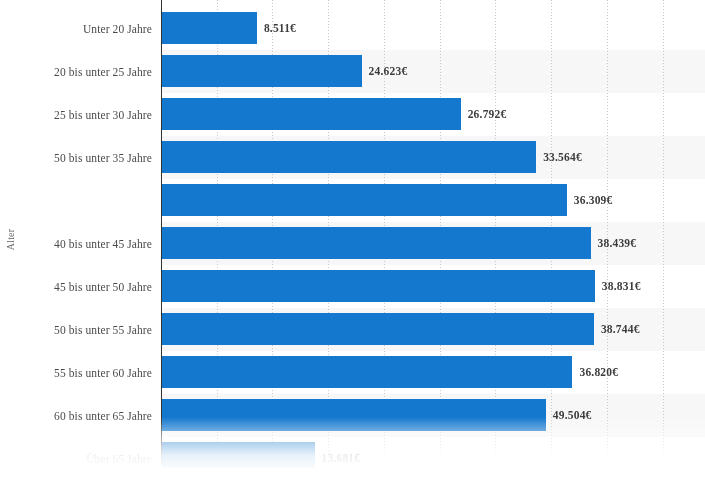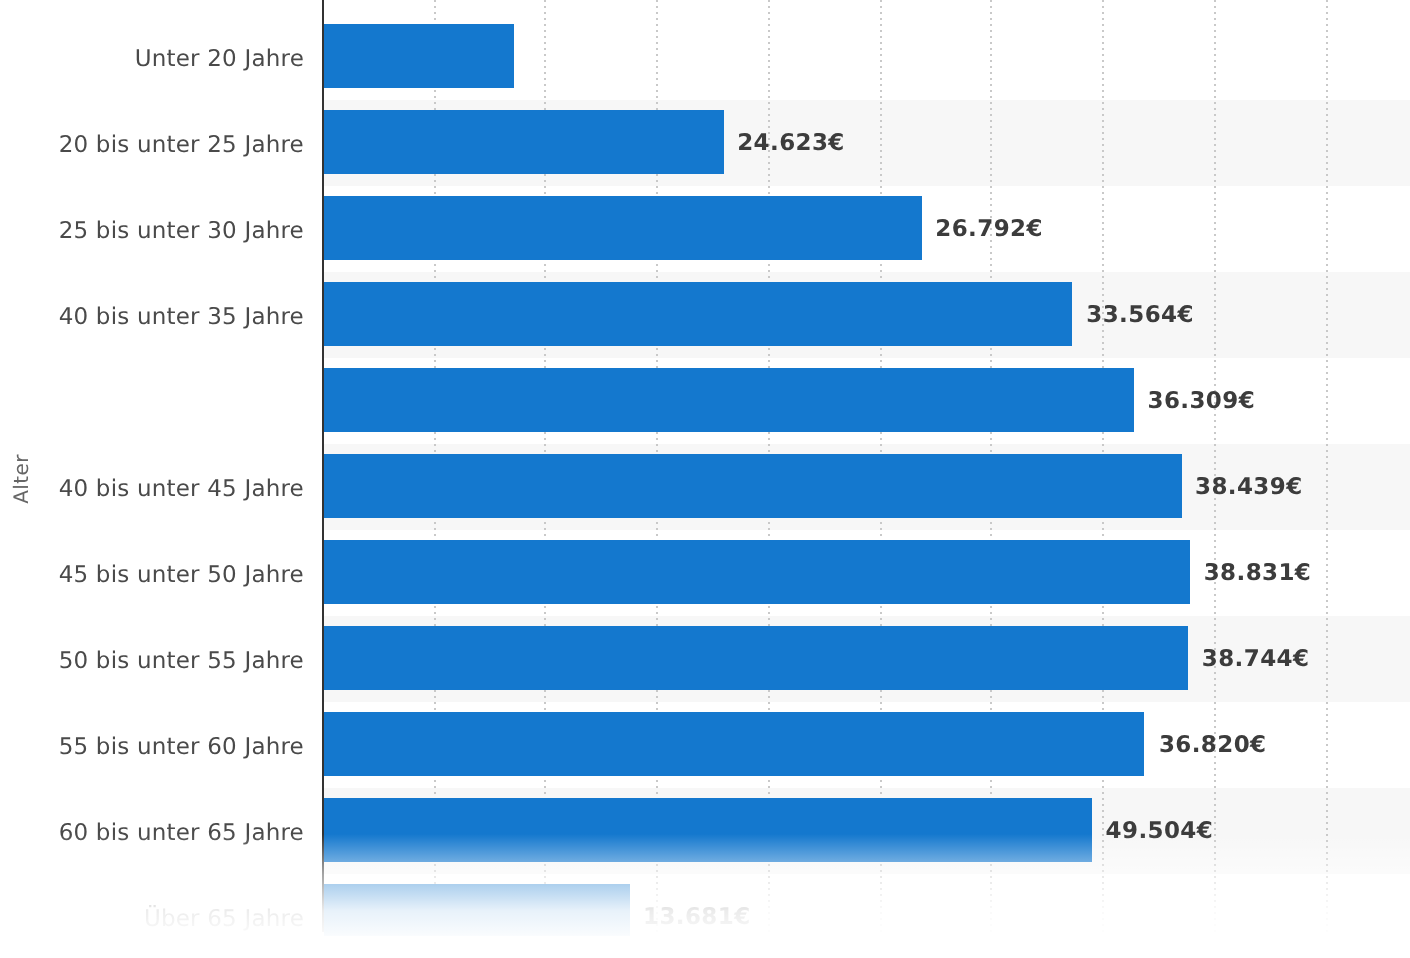--- a/index.html
+++ b/index.html
@@ -14,20 +14,21 @@
     overflow: hidden;
     position: relative;
   }
 
   #chart-root {
     position: relative;
     width: 705px;
     height: 479px;
     background: #ffffff;
     overflow: hidden;
+    font-family: Liberation Serif, serif;
   }
 
   
   #axis-title-y {
     position: absolute;
     left: 0px;
     top: 0px;
     width: 22px;
     height: 479px;
     display: flex;
@@ -179,33 +180,34 @@
       <div class="gridline" style="left: 606.902px;"></div>
       <div class="gridline" style="left: 662.639px;"></div>
     </div>
 
   <div id="axis-line-y"></div>
 
   <div id="rows">
       <div class="bar-row" style="top: 7px;">
         <div class="cat-label">Unter 20 Jahre</div>
         <div class="bar" style="width: 94.8767px; background: rgb(20, 120, 206);"></div>
+        <div class="bar-value" style="left: 263.877px;">8.511€</div>
       </div>
       <div class="bar-row" style="top: 50px;">
         <div class="cat-label">20 bis unter 25 Jahre</div>
         <div class="bar" style="width: 199.608px; background: rgb(20, 120, 206);"></div>
         <div class="bar-value" style="left: 368.608px;">24.623€</div>
       </div>
       <div class="bar-row" style="top: 93px;">
         <div class="cat-label">25 bis unter 30 Jahre</div>
         <div class="bar" style="width: 298.665px; background: rgb(20, 120, 206);"></div>
         <div class="bar-value" style="left: 467.665px;">26.792€</div>
       </div>
       <div class="bar-row" style="top: 136px;">
-        <div class="cat-label">40 bis unter 35 Jahre</div>
+        <div class="cat-label">50 bis unter 35 Jahre</div>
         <div class="bar" style="width: 374.156px; background: rgb(20, 120, 206);"></div>
         <div class="bar-value" style="left: 543.156px;">33.564€</div>
       </div>
       <div class="bar-row" style="top: 179px;">
         <div class="bar" style="width: 404.756px; background: rgb(20, 120, 206);"></div>
         <div class="bar-value" style="left: 573.756px;">36.309€</div>
       </div>
       <div class="bar-row" style="top: 222px;">
         <div class="cat-label">40 bis unter 45 Jahre</div>
         <div class="bar" style="width: 428.5px; background: rgb(20, 120, 206);"></div>

